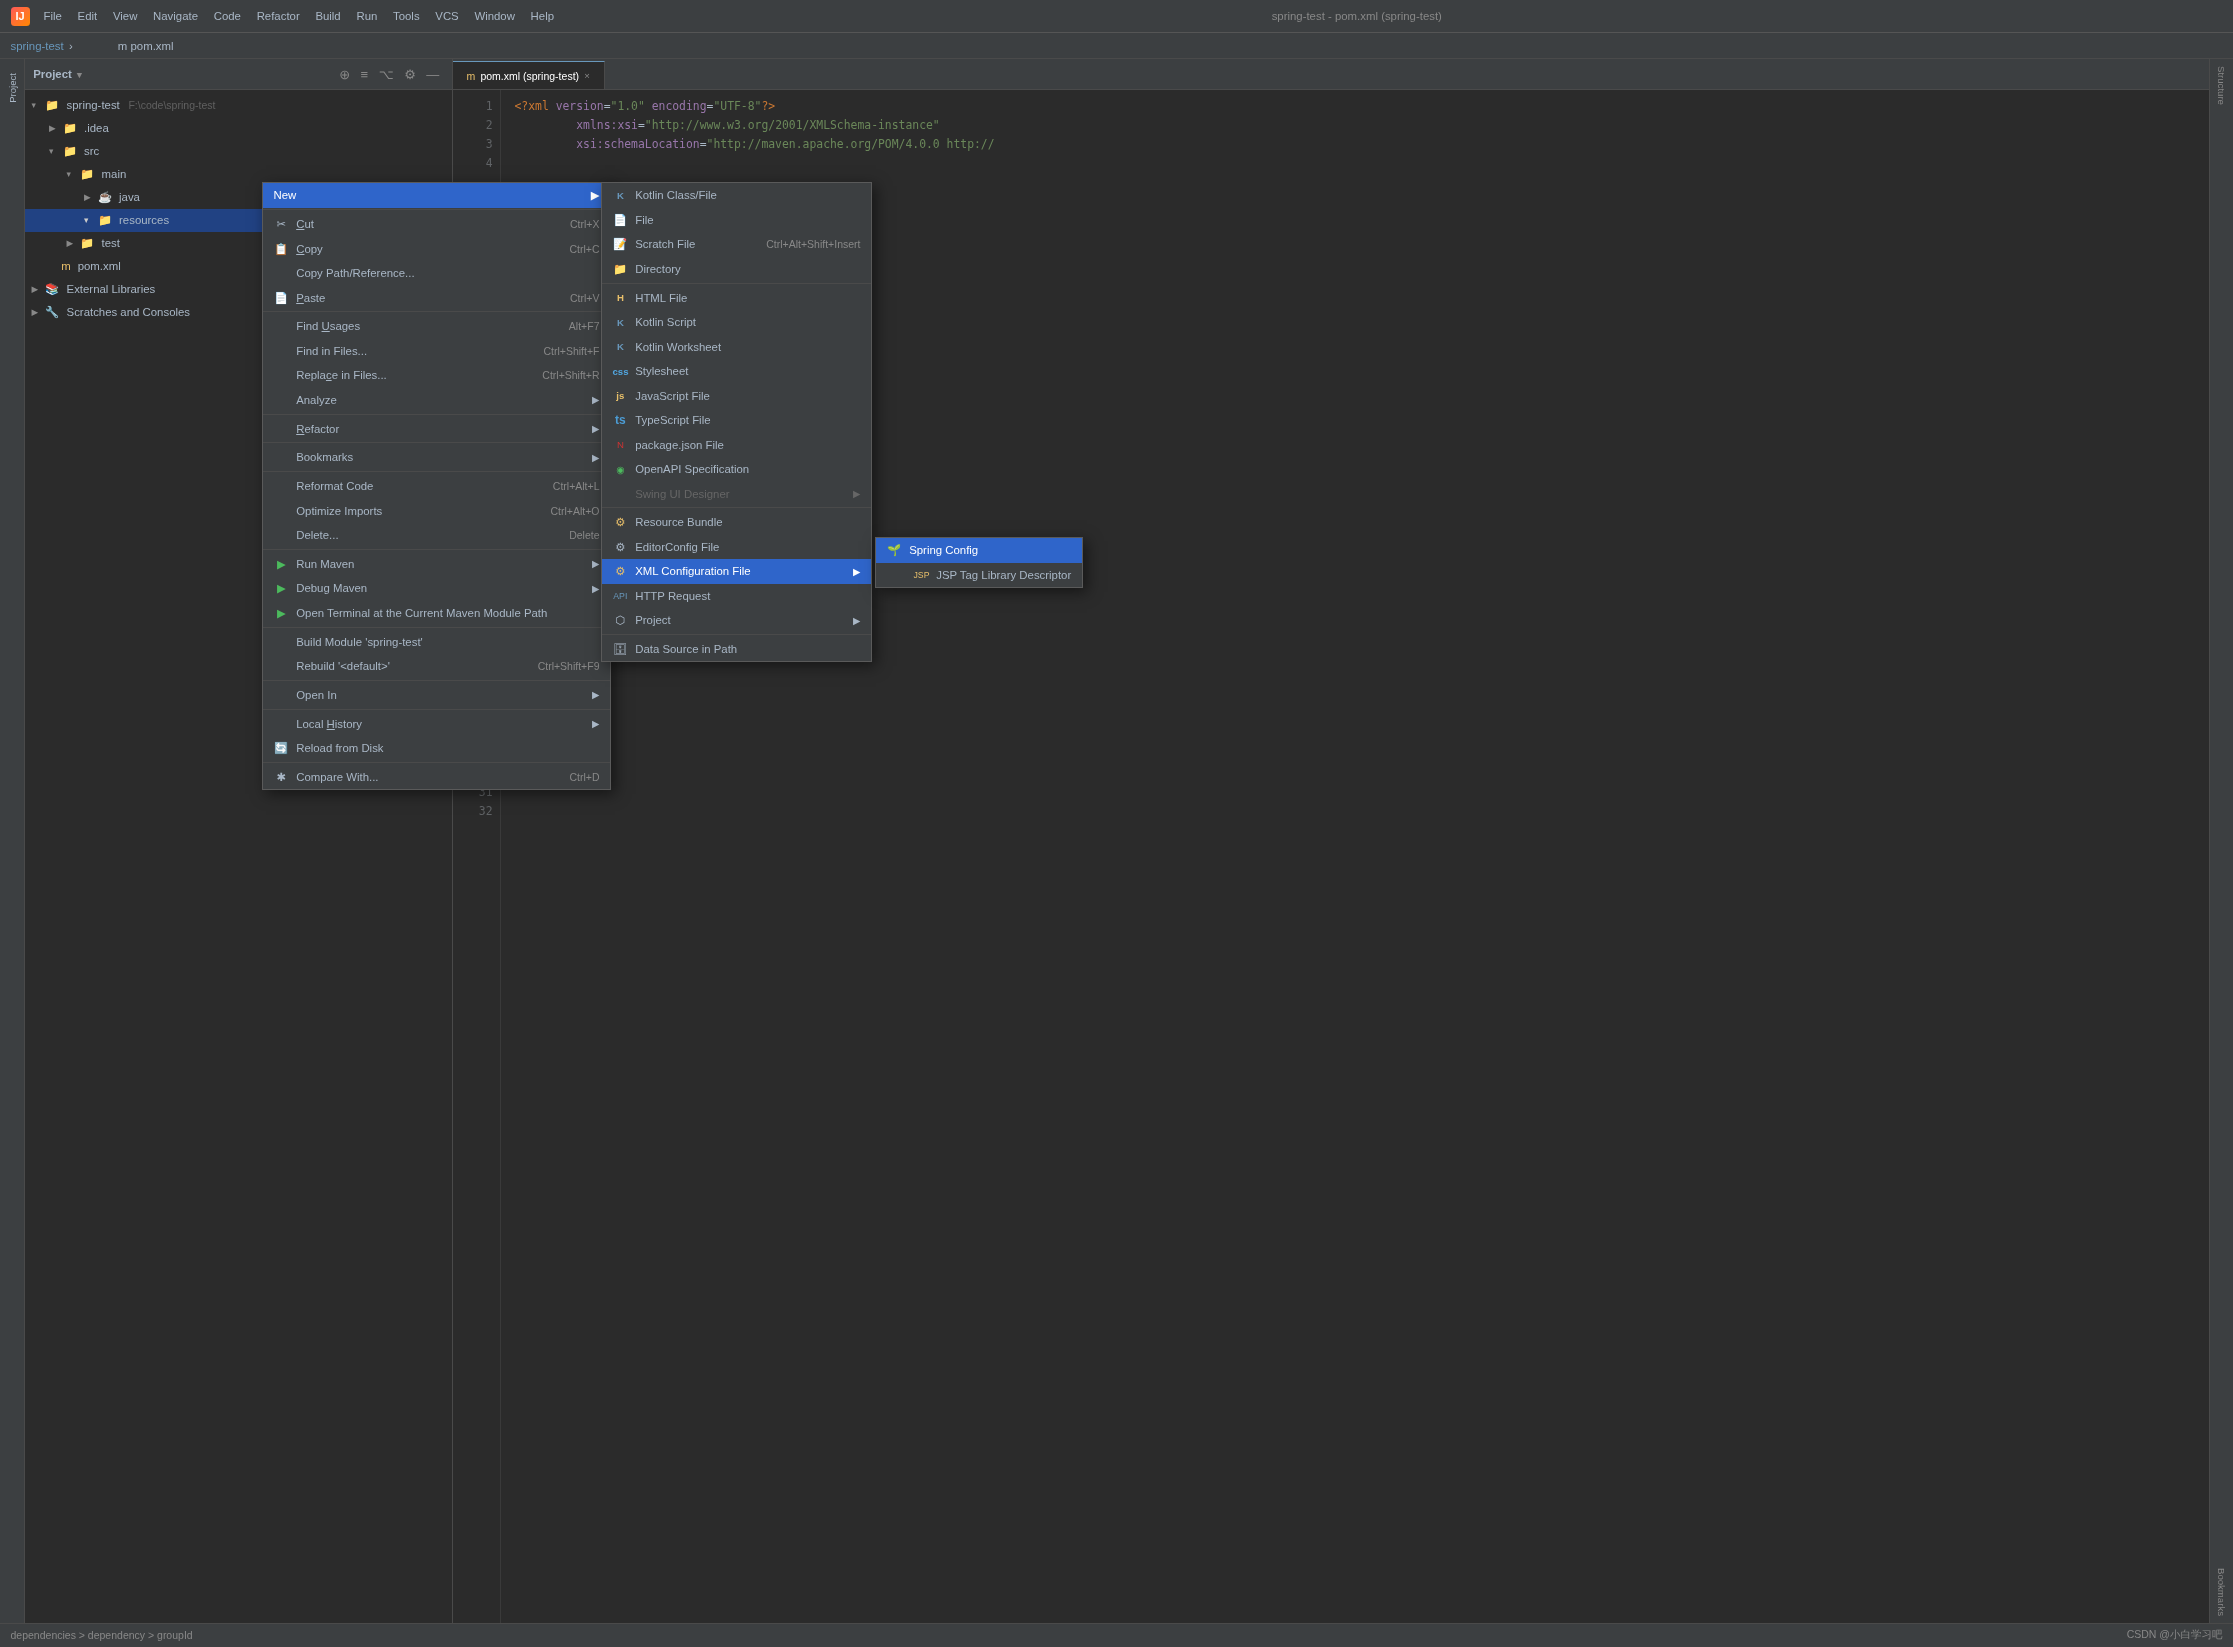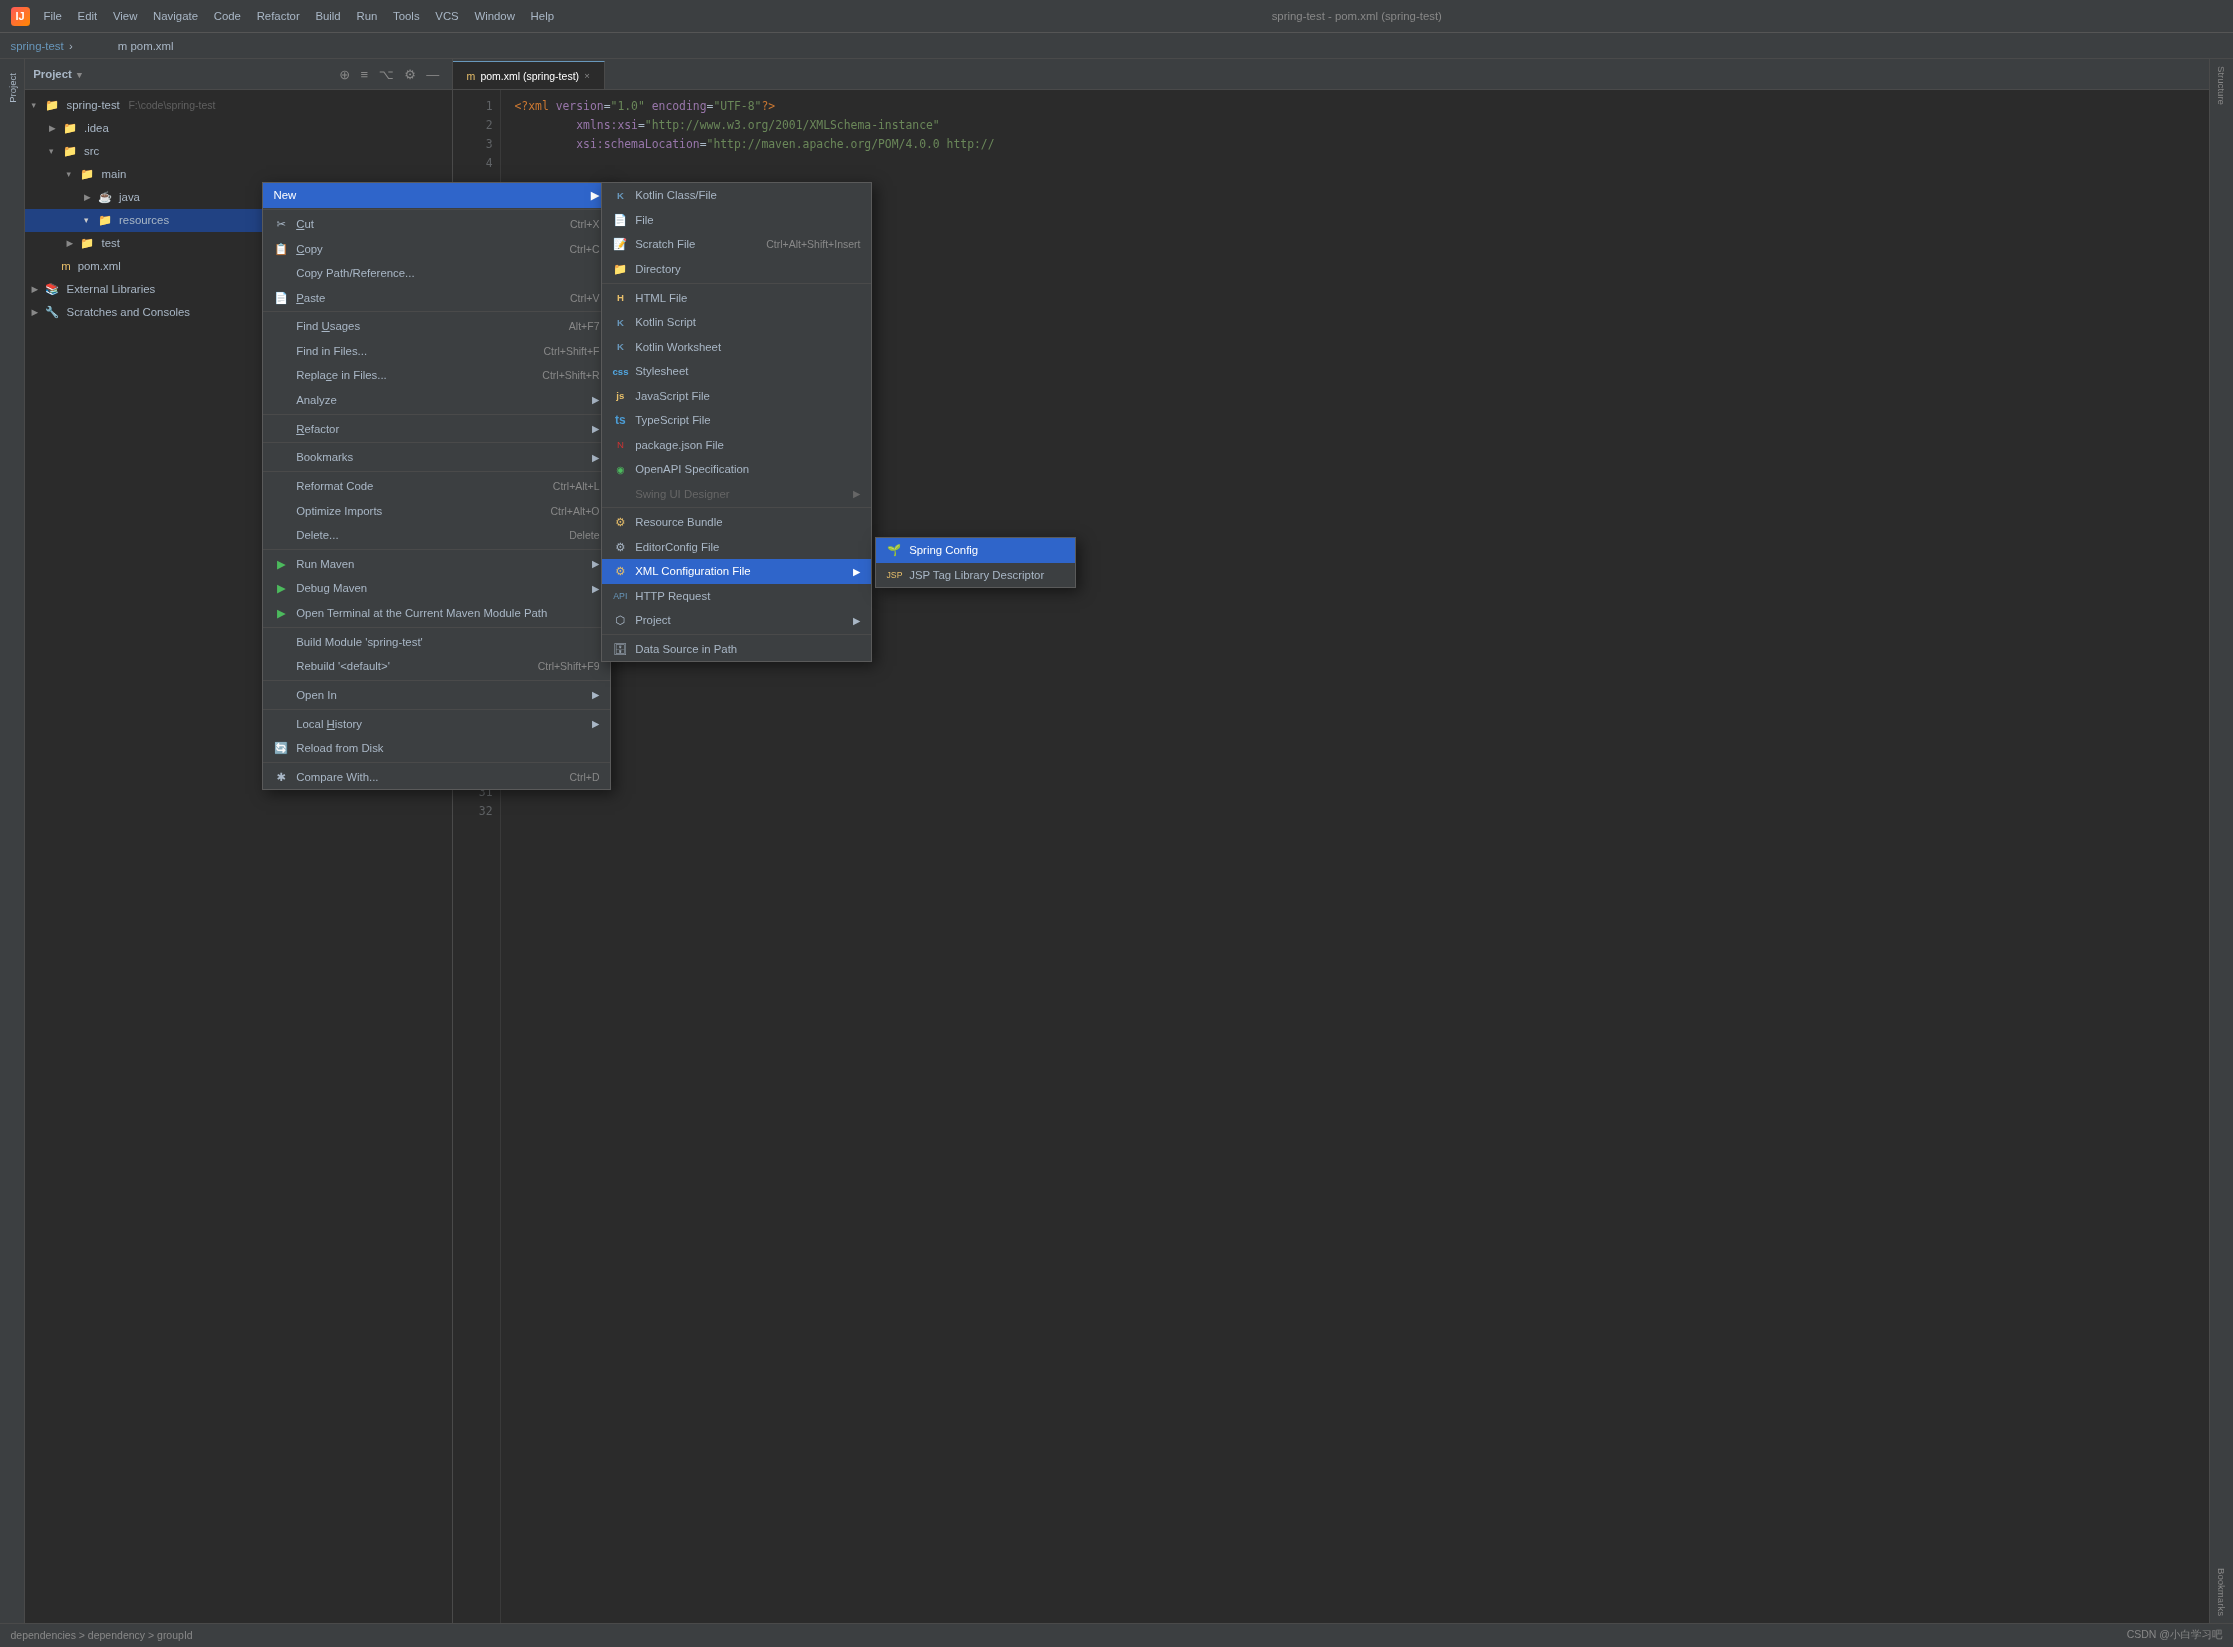--- a/index.html
+++ b/index.html
@@ -756,19 +756,19 @@
       <span class="ctx-label">Data Source in Path</span>
     </div>
   </div>
 
   <div class="submenu-xml">
     <div class="ctx-menu-item spring-config-item">
       <span class="ctx-menu-icon" style="color:#6adb7a;">🌱</span>
       <span class="ctx-label">Spring Config</span>
     </div>
     <div class="ctx-menu-item">
-      <span class="ctx-menu-icon" style="color:#e8bf6a; font-size:8.7px;">JSP</span>
+      <span class="ctx-menu-icon" style="color:#e8bf6a; font-size:8.7px;margin-left:27px;">JSP</span>
       <span class="ctx-label">JSP Tag Library Descriptor</span>
     </div>
   </div>
 
 </div>
 
 
 </body></html>

